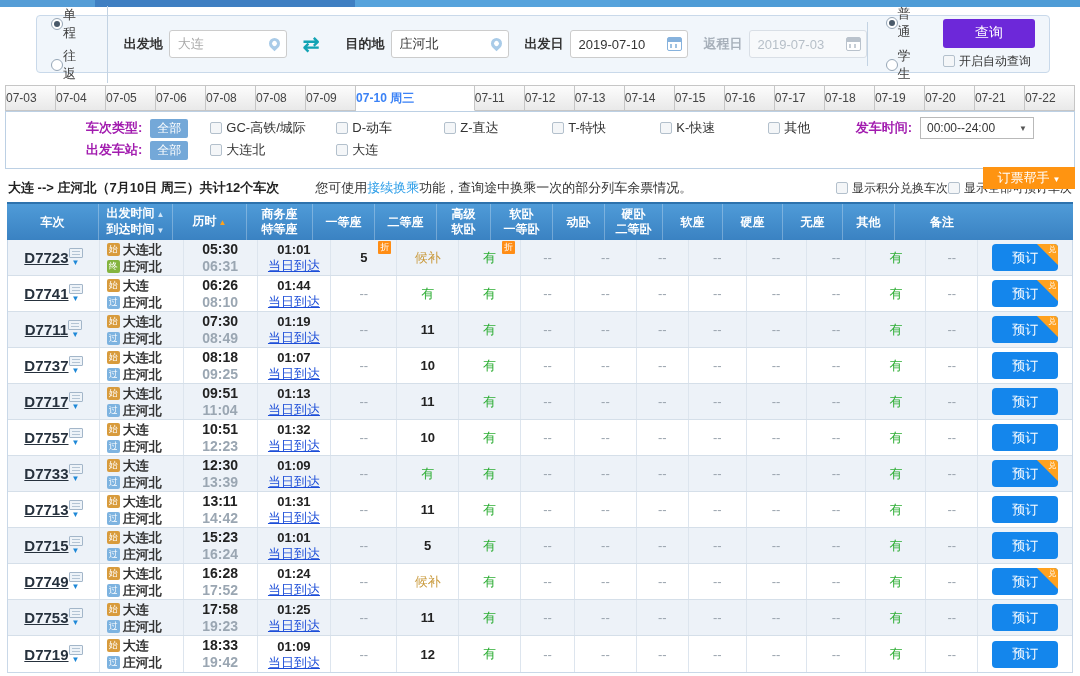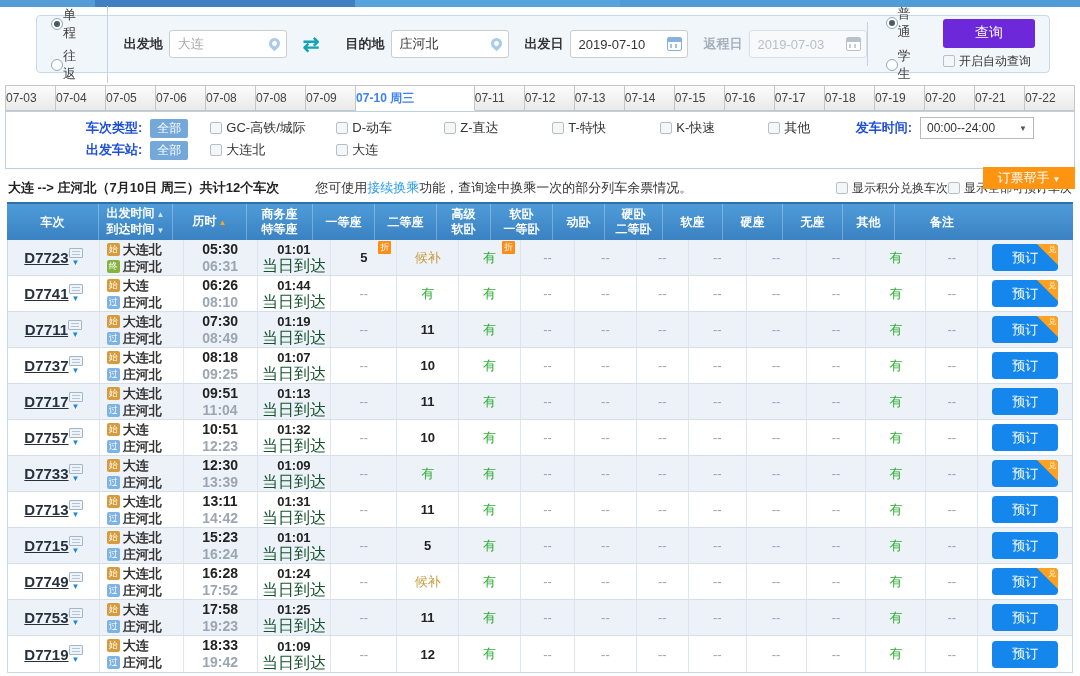--- a/index.html
+++ b/index.html
@@ -53,21 +53,21 @@
   
   .date-tabs { display:flex; margin:12px 5px 0 5px; }
   .date-tab { flex:1; height:26px; line-height:24px; font-size:12px; color:#444;
     background:linear-gradient(#fcfcfc,#e9e9e9); border:1px solid #c6c6c6; border-left:none; cursor:pointer; white-space:nowrap; }
   .date-tab:first-child { border-left:1px solid #c6c6c6; }
   .date-tab.active { flex:2.4; background:#fff; color:#3b82f6; font-weight:bold; border-bottom:1px solid #fff; }
 
   
   .filter-panel { margin:0 5px; border:1px solid #bcd0e4; background:#fff; padding:5px 10px 7px 80px; position:relative; }
   .filter-row { display:flex; align-items:center; height:22px; font-size:13px; }
-  .filter-label { font-weight:bold; color:#1d4ed8; margin-right:8px; white-space:nowrap; }
+  .filter-label { font-weight:bold; color:#a21caf; margin-right:8px; white-space:nowrap; }
   .all-badge { background:#74a8d8; color:#fff; font-size:12px; padding:1px 7px; border-radius:2px;
     cursor:pointer; margin-right:10px; }
   .opts { display:flex;padding-left:12px; }
   .filter-opt { display:flex; align-items:center; gap:4px; color:#333; width:108px; cursor:pointer; white-space:nowrap; }
   .filter-opt:first-child { width:126px; }
   .time-box { position:absolute; right:40px; top:5px; display:flex; align-items:center; }
   .time-select { width:114px; height:22px; border:1px solid #b9b9b9; font-size:12px; color:#333;
     display:flex; align-items:center; justify-content:space-between; padding:0 6px; background:#fff; cursor:pointer; }
   .dd-arrow { font-size:8px; color:#555; }
   .helper-btn { position:absolute; right:-1px; bottom:-21px; width:92px; height:22px; background:#ff9411;
@@ -111,21 +111,21 @@
   .td-station { align-items:flex-start; padding-left:7px; gap:2px; }
   .station-line { display:flex; align-items:center; gap:3px; font-weight:bold; color:#333; font-size:13px; line-height:15px; }
   .sbadge { width:13px; height:13px; border-radius:2px; color:#fff; font-size:9px; line-height:13px;
     text-align:center; font-weight:normal; flex:0 0 auto; }
   .sbadge.start { background:#d89b3c; }
   .sbadge.end { background:#84b43e; }
   .sbadge.pass { background:#7db3e0; }
   .dep { font-weight:bold; color:#222; font-size:14px; line-height:17px; }
   .arr { color:#9aa6b2; font-size:14px; font-weight:bold; line-height:17px; }
   .dur { font-weight:bold; color:#222; font-size:13px; line-height:16px; }
-  .day { color:#14532d; font-size:16px; line-height:15px; }
+  .day { color:#1d4ed8; font-size:13px; line-height:15px;text-decoration:underline; }
   .seat-val.avail { color:#2fae36; }
   .seat-val.dash { color:#9aa4ae; }
   .seat-val.num { color:#222; font-weight:bold; }
   .seat-val.wait { color:#c9993a; }
   .zhe { position:absolute; top:1px; right:5px; width:13px; height:13px; background:#ff8d15; color:#fff;
     font-size:9px; line-height:13px; text-align:center; border-radius:1px; }
   .book-btn { position:relative; width:66px; height:27px; background:#1486ec; border:none; border-radius:4px;
     color:#fff; font-size:13px; font-family:inherit; cursor:pointer; overflow:hidden; }
   .ribbon { position:absolute; top:0; right:0; width:22px; height:22px;
     background:linear-gradient(225deg,#ffa11e 0 46%,transparent 50%);

